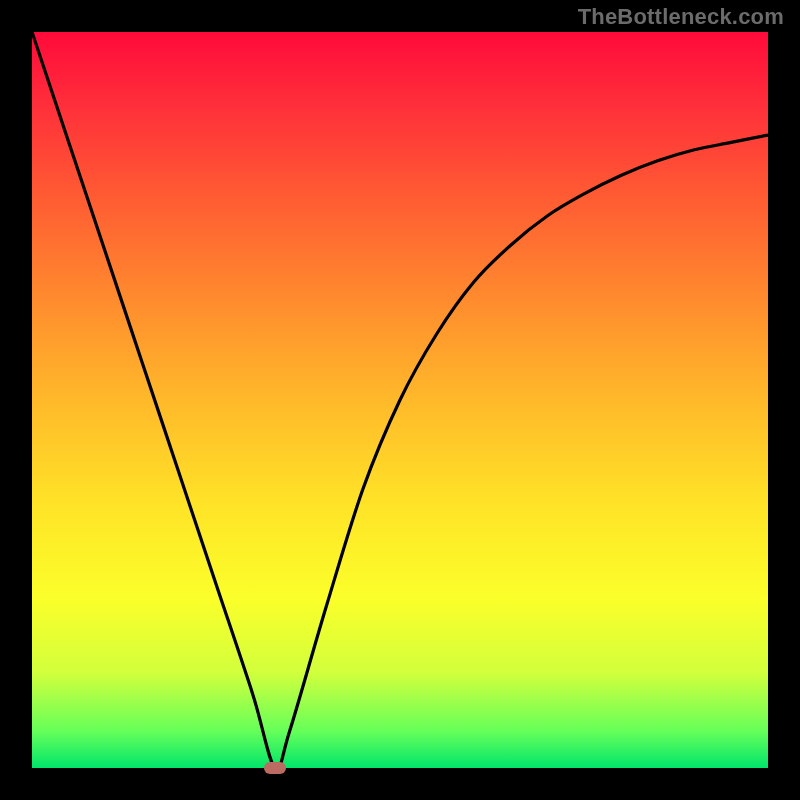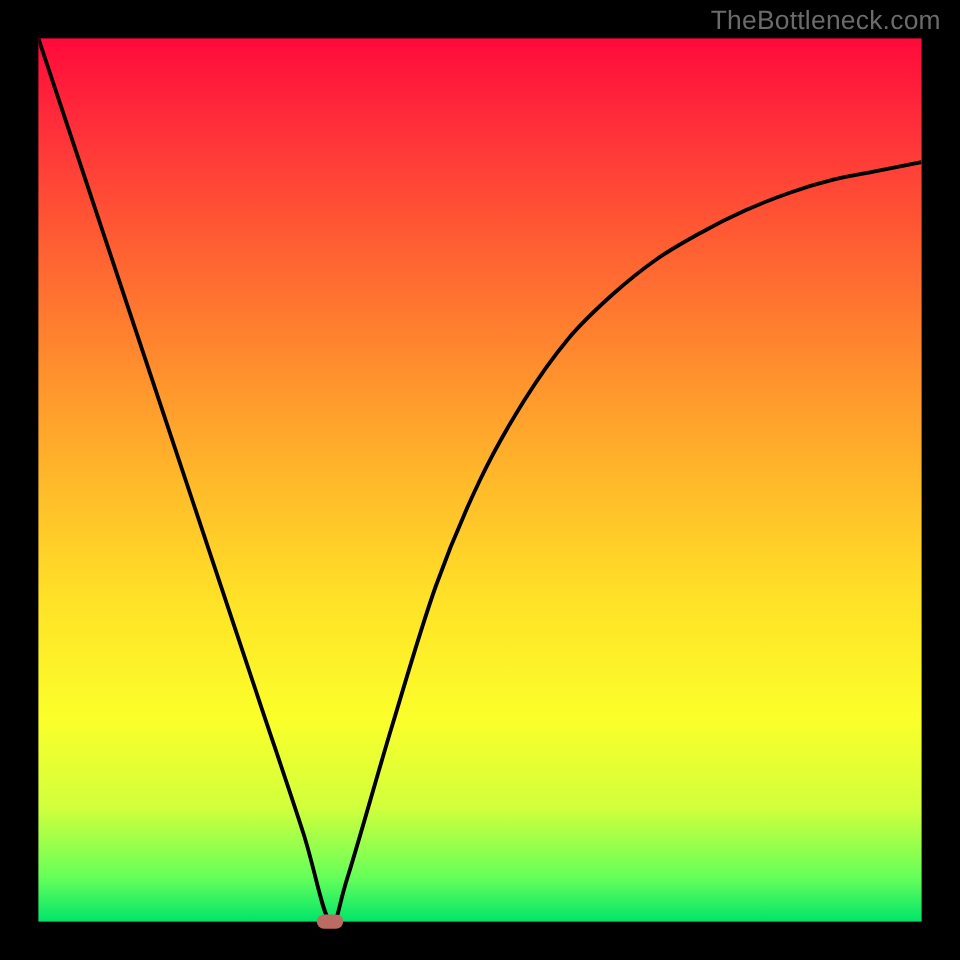--- a/index.html
+++ b/index.html
@@ -9,21 +9,21 @@
     width: 800px;
     height: 800px;
     background: #000;
   }
   .attribution {
     position: absolute;
     top: 4px;
     right: 16px;
     font-family: Arial, Helvetica, sans-serif;
     font-size: 22px;
-    font-weight: 400;
+    font-weight: 700;
     color: #6b6b6b;
     letter-spacing: 0.2px;
   }
   .plot-area {
     position: absolute;
     left: 32px;
     top: 32px;
     width: 736px;
     height: 736px;
     background: linear-gradient(

